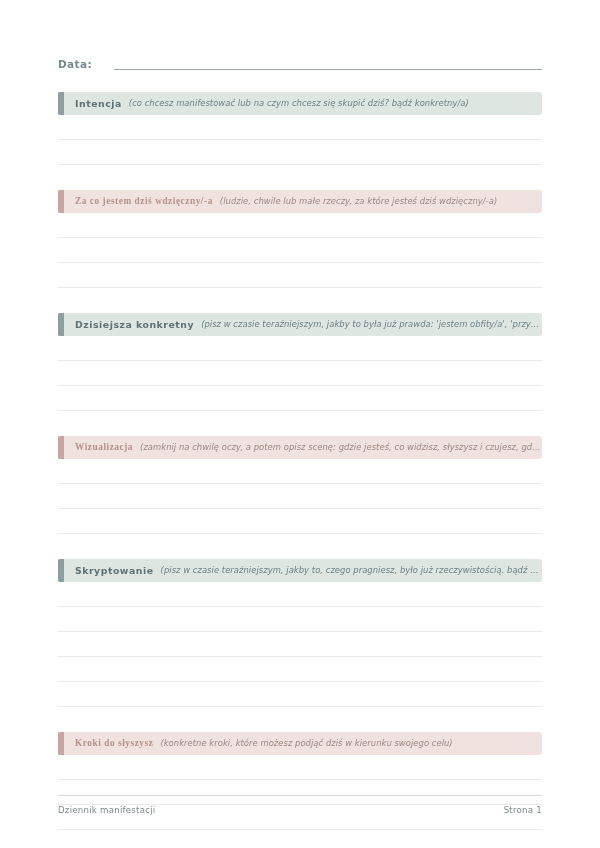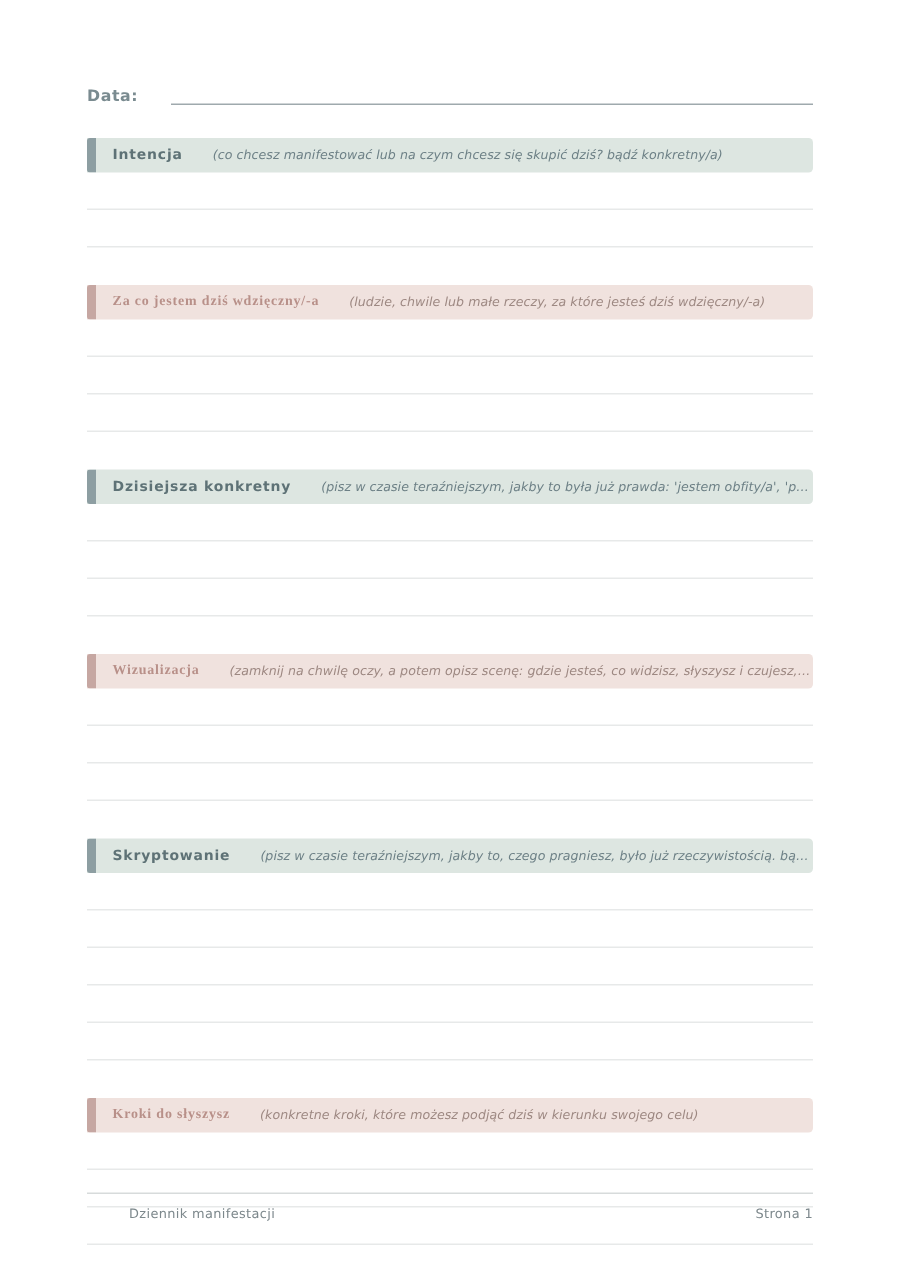--- a/index.html
+++ b/index.html
@@ -81,21 +81,21 @@
     font-size: 9.3px;
     font-weight: bold;
     letter-spacing: 0.55px;
     line-height: 23px;
   }
   .sec-hint {
     font-size: 8.4px;
     font-style: italic;
     letter-spacing: 0.05px;
     line-height: 23px;
-    margin-left: 20px;
+    margin-left: 7px;
     overflow: hidden;
     text-overflow: ellipsis;
     white-space: nowrap;
     flex: 1;
     min-width: 0;
     padding-right: 0;
   }
 
   
   .theme-green .sec-header { background: #dde6e1; justify-content: center; }
@@ -129,21 +129,20 @@
     border-top: 1px solid #d7dbdb;
     margin-bottom: 9px;
   }
   .footer-row {
     display: flex;
     justify-content: space-between;
     align-items: baseline;
     font-size: 8.6px;
     color: #7d888c;
     letter-spacing: 0.25px;
-    margin-left: 28px;
   }
 </style>
 </head>
 <body>
 
 <div class="page">
 
   <div class="date-row">
     <span class="date-label">Data:</span>
     <span class="date-line"></span>

